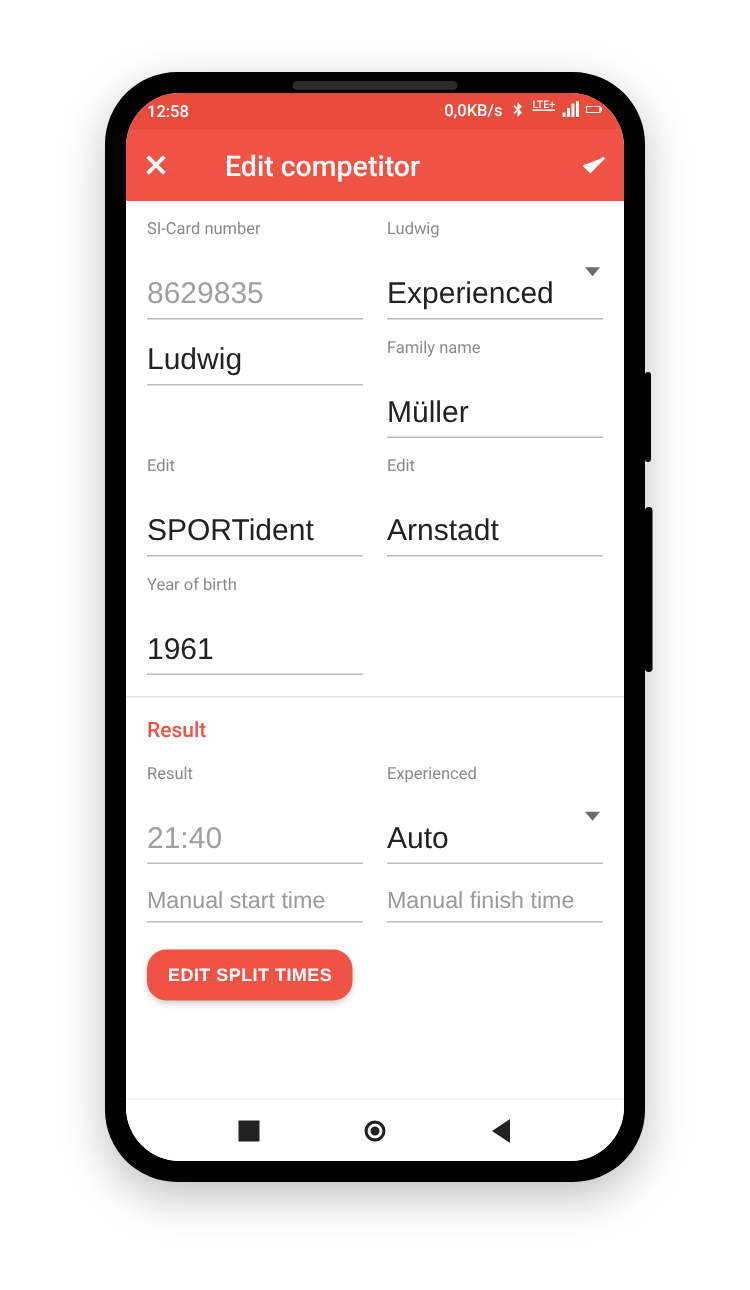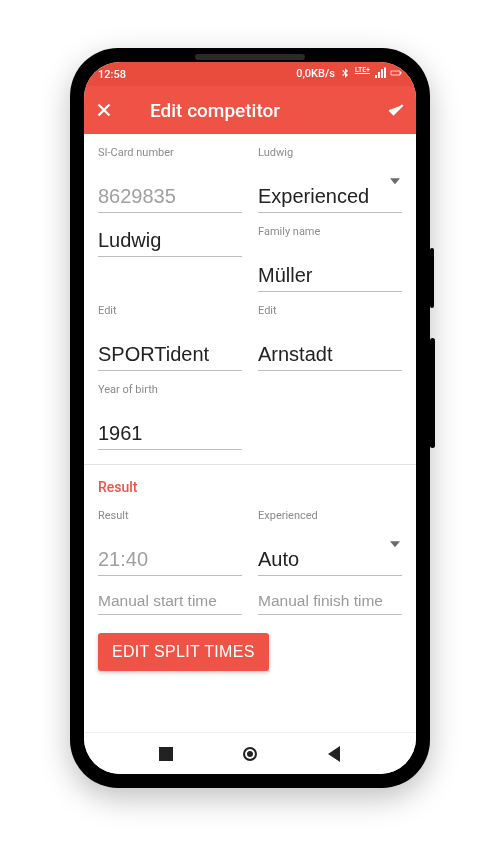--- a/index.html
+++ b/index.html
@@ -87,22 +87,22 @@
   .placeholder-row input {
     flex:1; font-size:15.5px;
     border:none; border-bottom:1px solid #bdbdbd;
     padding:4px 0; background:transparent; width:100%;
   }
   .placeholder-row input::placeholder { color:#9a9a9a; }
   .action-button {
     display:inline-block;
     background:#ef5345; color:#fff;
     border:none; padding:10px 14px;
-    font-size:16px; font-weight:400; letter-spacing:.3px;
-    border-radius:3px;
+    font-size:12px; font-weight:700; letter-spacing:.3px;
+    border-radius:13px;
     box-shadow: 0 2px 4px rgba(0,0,0,.2);
     cursor:pointer;
   }
   
   .navbar {
     height: 42px;
     background:#fff;
     border-top:1px solid #f0f0f0;
     display:flex; align-items:center; justify-content:space-around;
     padding: 0 40px;

